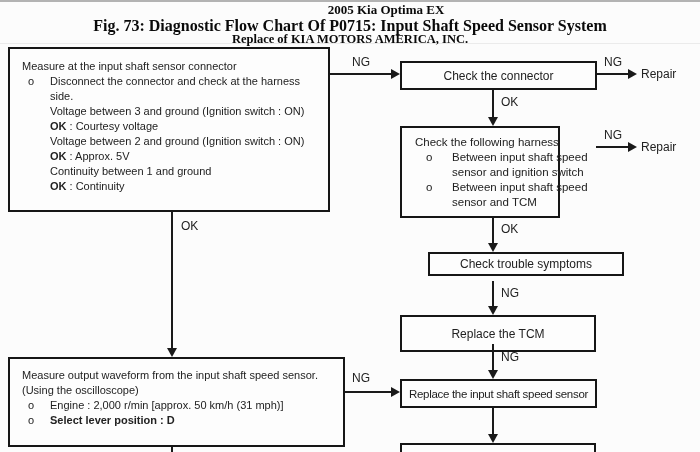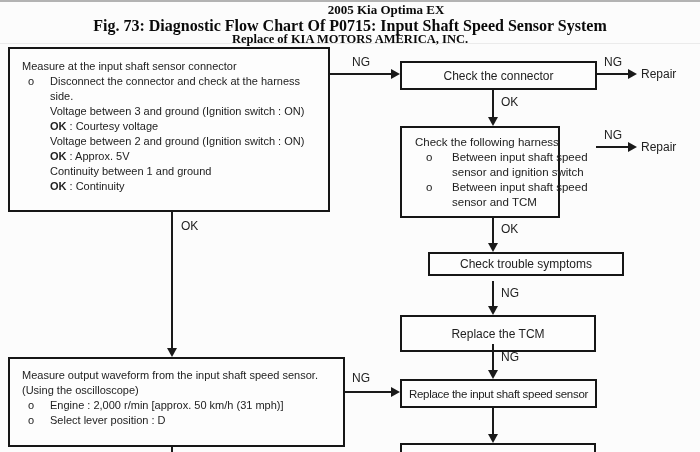--- a/index.html
+++ b/index.html
@@ -103,21 +103,21 @@
   <div class="fbox" style="left:400px;top:443px;width:196px;height:28px;">
     
   </div>
 
   <div class="fbox" style="left:8px;top:357px;width:337px;height:90px;">
     <span class="bx-txt" style="left:12px;top:10px;">Measure output waveform from the input shaft speed sensor.</span>
     <span class="bx-txt" style="left:12px;top:25px;text-align:center;">(Using the oscilloscope)</span>
     <span class="bx-txt" style="left:18px;top:40px;">o</span>
     <span class="bx-txt" style="left:40px;top:40px;">Engine : 2,000 r/min [approx. 50 km/h (31 mph)]</span>
     <span class="bx-txt" style="left:18px;top:55px;">o</span>
-    <span class="bx-txt" style="left:40px;top:55px;">Select lever position : D</span>
+    <span class="bx-txt" style="left:40px;top:55px;font-weight:bold;">Select lever position : D</span>
   </div>
 
   <div class="hline" style="left:330px;top:73px;width:61px;"></div>
   <div class="arr-r" style="left:391px;top:69px;"></div>
   <div class="lbl" style="left:352px;top:55px;">NG</div>
 
   <div class="hline" style="left:597px;top:73px;width:31px;"></div>
   <div class="arr-r" style="left:628px;top:69px;"></div>
   <div class="lbl" style="left:604px;top:55px;">NG</div>
   <div class="lbl" style="left:641px;top:67px;">Repair</div>

